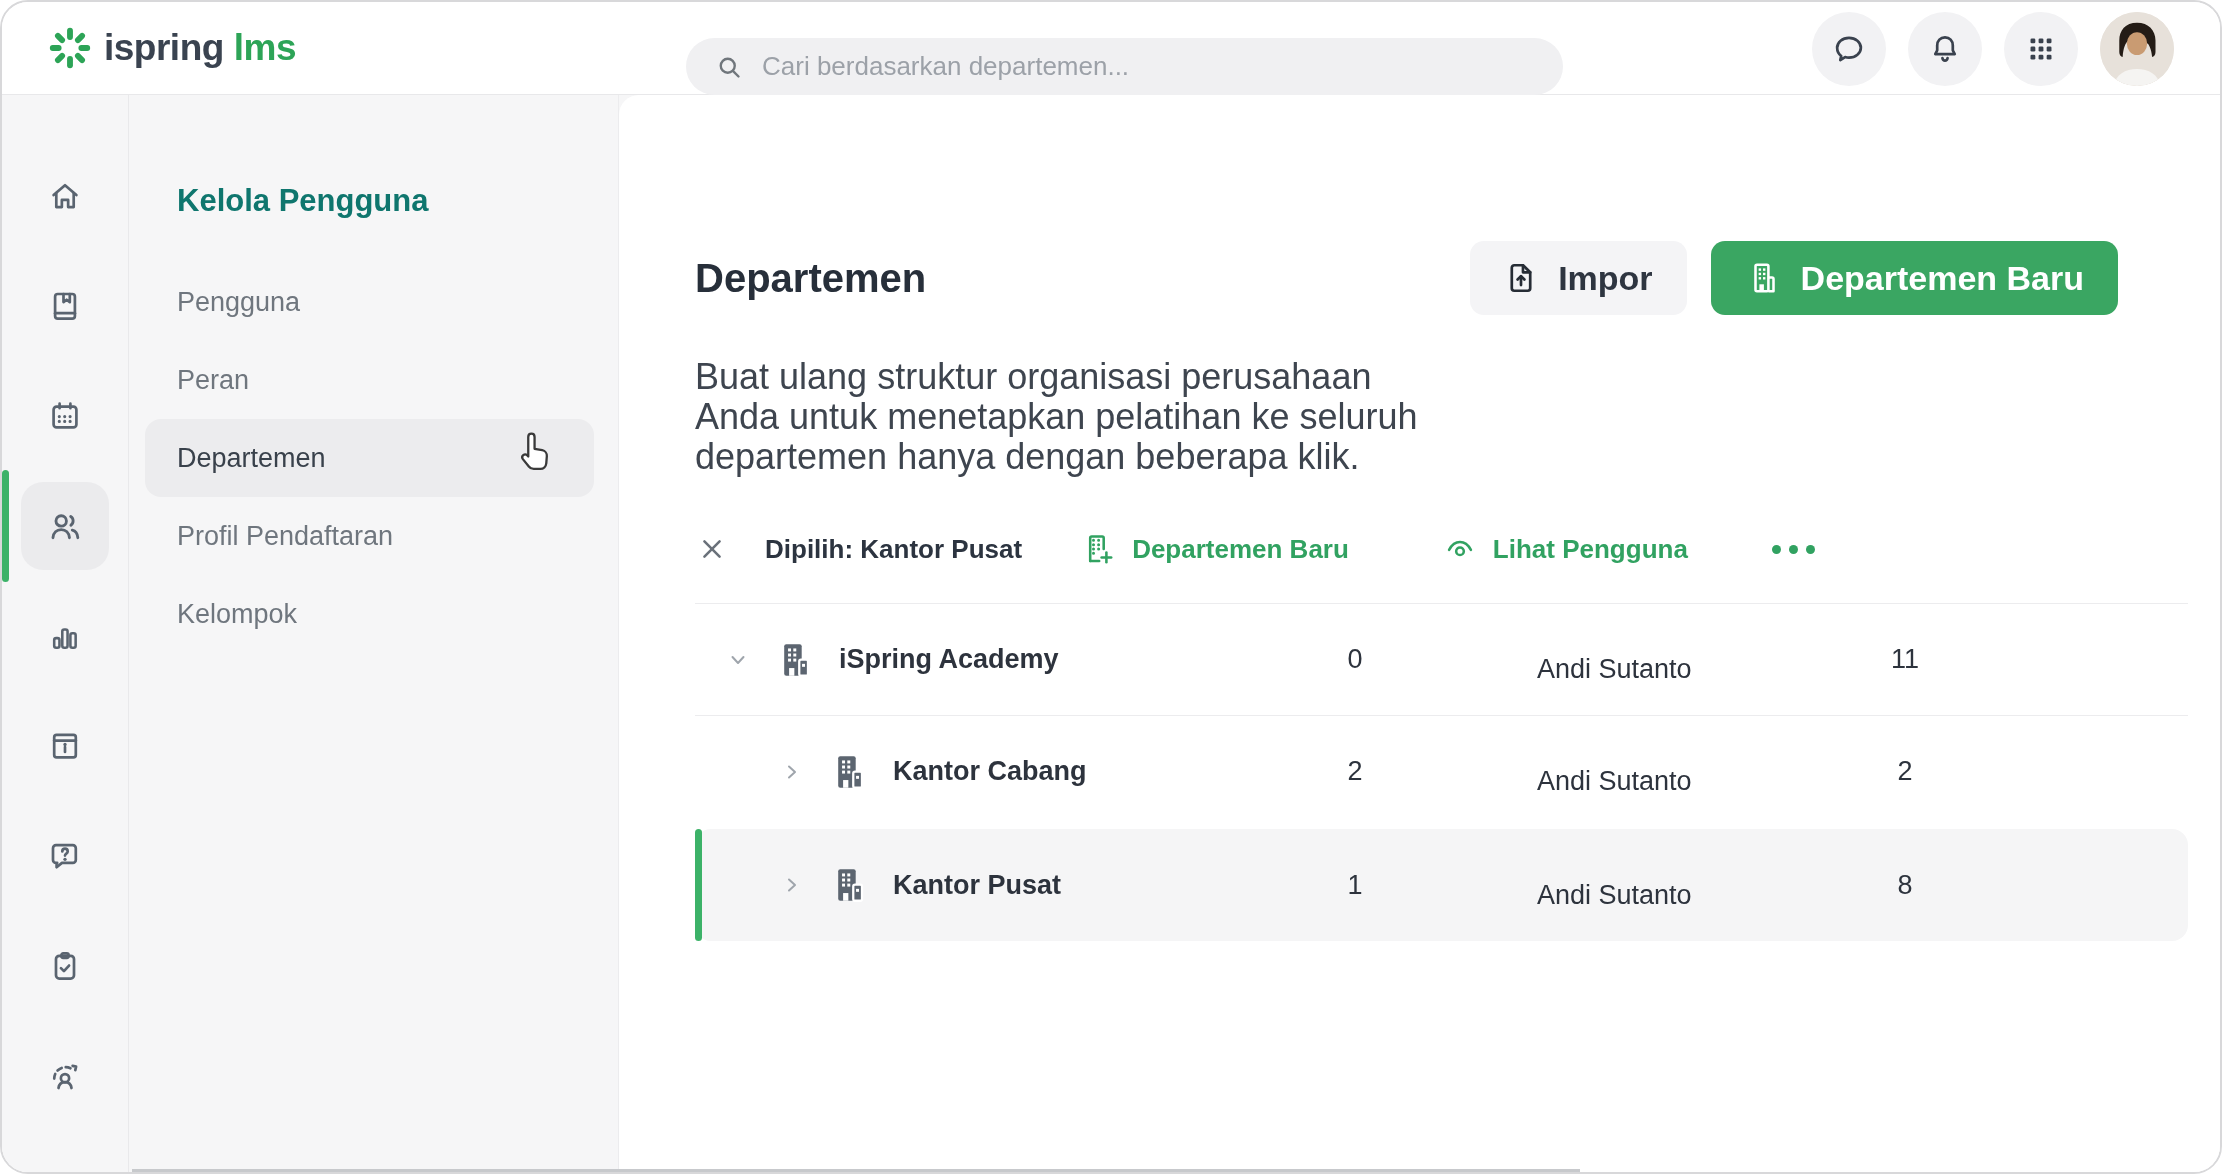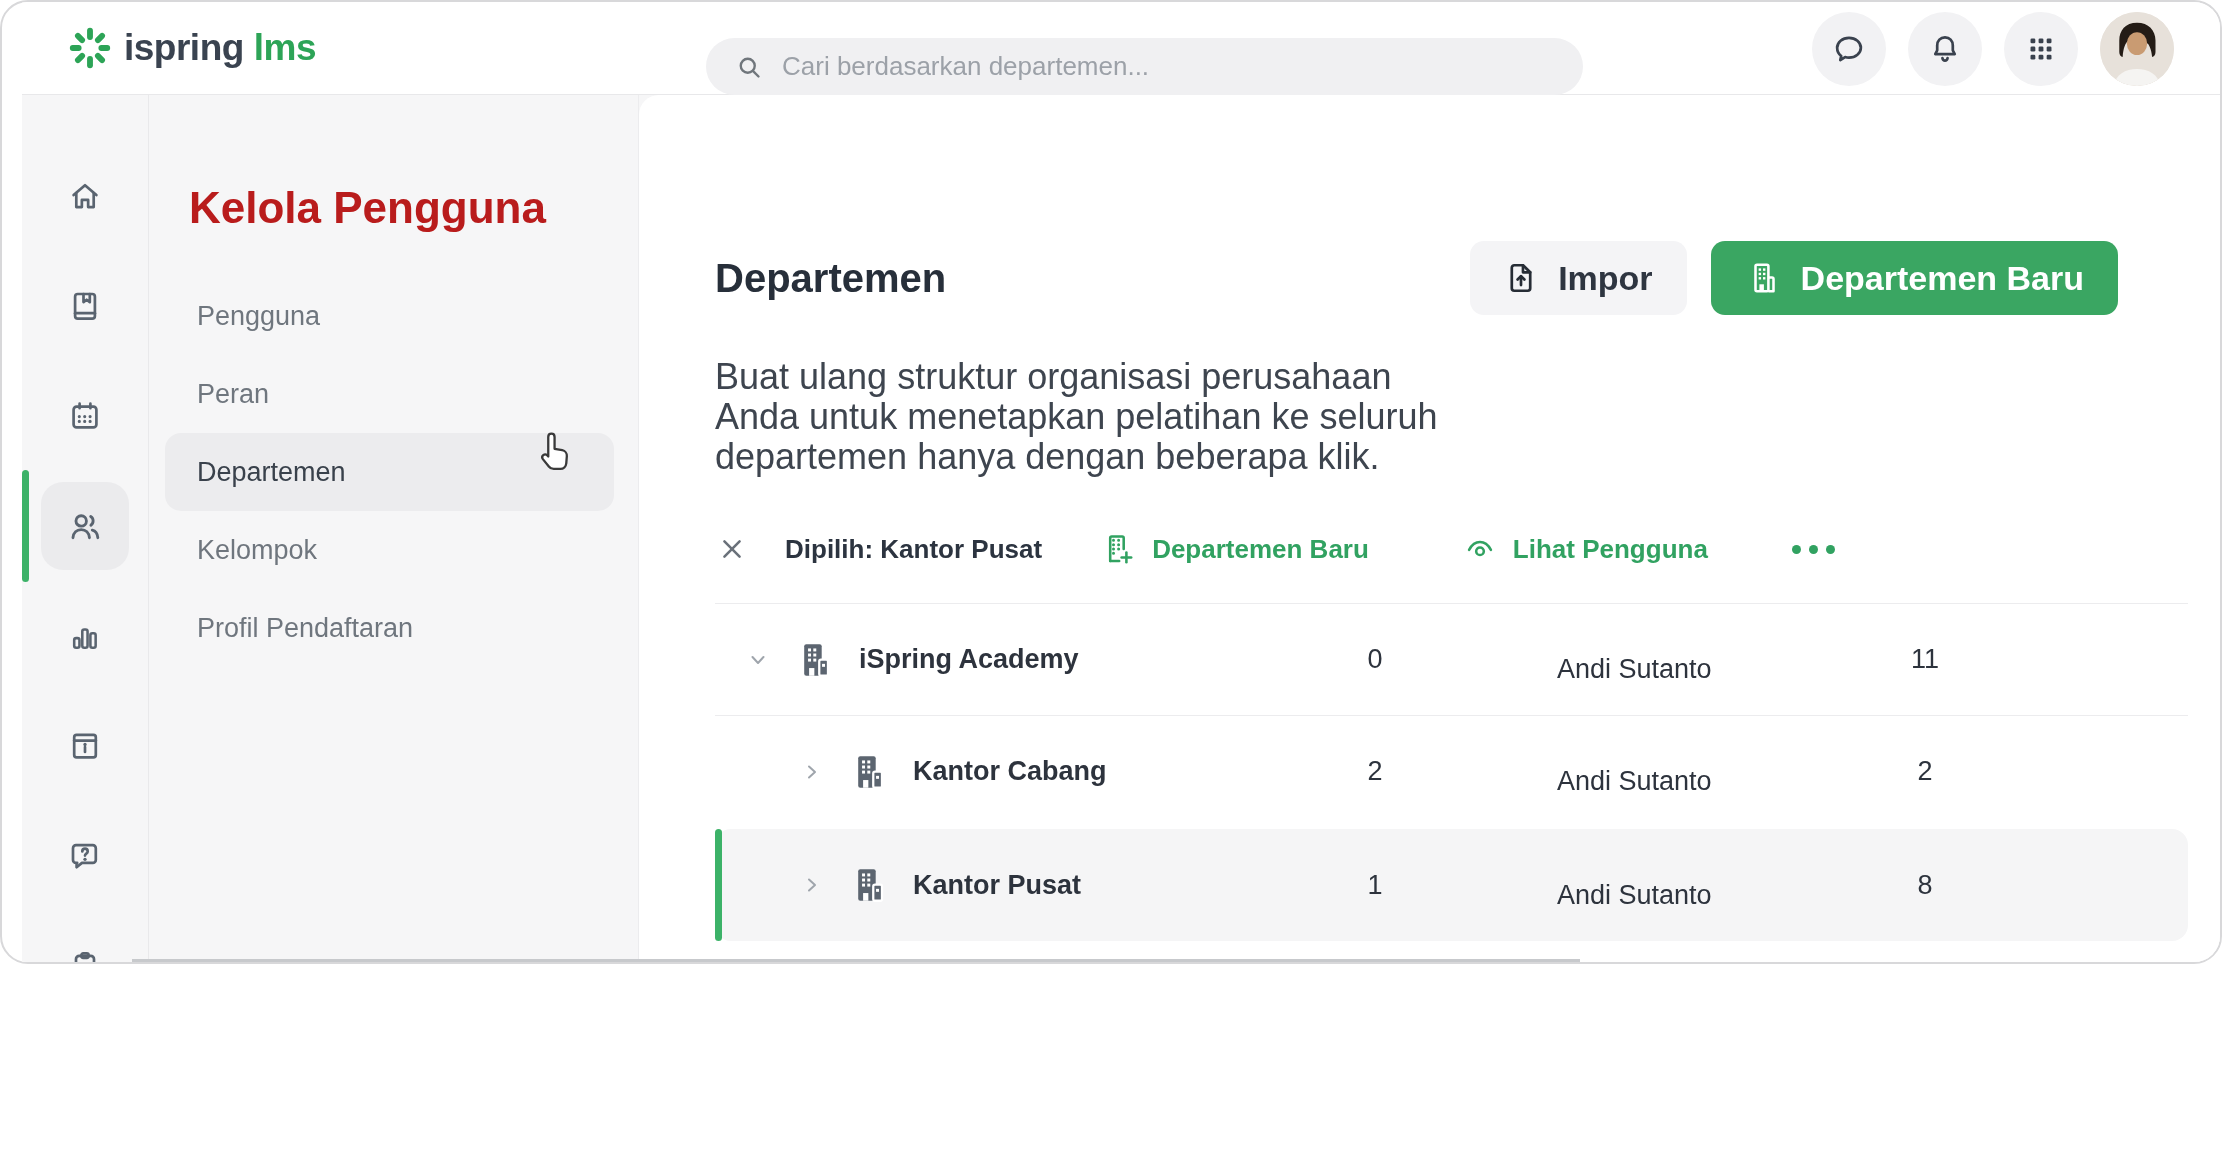--- a/index.html
+++ b/index.html
@@ -1,21 +1,21 @@
 <!DOCTYPE html>
 <html><head>
 <meta charset="utf-8">
 <style>
   * { margin:0; padding:0; box-sizing:border-box; }
   html,body { background:#ffffff; }
   body { font-family:"Liberation Sans", sans-serif; color:#2e3540; }
 
   .window {
-    position:relative; width:2222px; height:964px;
-    border:2px solid #d8d8da; border-radius:28px; overflow:hidden; background:#ffffff;padding-left:20px;
+    position:relative; width:2222px; height:1174px;
+    border:2px solid #d8d8da; border-radius:28px; overflow:hidden; background:#ffffff;
   }
 
   
   .topbar {
     position:relative; height:93px; background:#ffffff;
     border-bottom:1px solid #e8e8ea; display:flex; align-items:center;
   }
   .logo { display:flex; align-items:center; gap:12px; padding-left:46px; }
   .logo-burst { width:44px; height:44px; }
   .logo-text { font-size:37px; font-weight:700; letter-spacing:-0.5px; color:#3a4350; }
@@ -51,21 +51,21 @@
   .rail-item.active::before {
     content:""; position:absolute; left:-19px; top:-12px; width:7px; height:112px;
     background:#3cb268; border-radius:5px;
   }
   .rail-item svg { stroke:#5a6470; }
 
   .sidebar {
     width:490px; background:#f6f6f7; border-right:1px solid #ececee;
     padding:88px 24px 0 16px; position:relative;
   }
-  .sidebar h2 { font-size:44px; font-weight:700; color:#b91c1c; margin-left:24px; margin-bottom:44px; }
+  .sidebar h2 { font-size:31px; font-weight:700; color:#0f766e; margin-left:32px; margin-bottom:44px; }
   .side-item {
     height:78px; display:flex; align-items:center; padding-left:32px;
     font-size:27px; color:#6f767e; border-radius:16px; cursor:pointer;
   }
   .side-item.selected { background:#ececee; color:#39414b; font-weight:500; }
   .cursor-hand { position:absolute; left:382px; top:330px; pointer-events:none; }
 
   .main {
     flex:1; background:#ffffff; border-top-left-radius:20px;
     padding:146px 32px 0 76px; position:relative;
@@ -261,24 +261,24 @@
       <div class="side-item">
           <span>Pengguna</span>
         </div>
       <div class="side-item">
           <span>Peran</span>
         </div>
       <div class="side-item selected">
           <span>Departemen</span>
         </div>
       <div class="side-item">
+          <span>Profil Pendaftaran</span>
+        </div>
+      <div class="side-item">
           <span>Kelompok</span>
-        </div>
-      <div class="side-item">
-          <span>Profil Pendaftaran</span>
         </div>
 
       <svg class="cursor-hand" width="46" height="56" viewBox="0 0 24 28">
         <path d="M9 14.6V5.6c0-1 .75-1.7 1.65-1.7s1.65.7 1.65 1.7v6.2l4 .75c1.5.3 2.5 1.6 2.4 3.1l-.3 3.8c-.15 1.6-1.45 2.85-3.05 2.85h-3.5c-1 0-1.95-.45-2.55-1.25l-3.1-3.85c-.5-.65-.4-1.55.2-2.05.6-.5 1.45-.5 2 .05l.6.6z" fill="#ffffff" stroke="#3a3a3a" stroke-width="1.2" stroke-linejoin="round"></path>
       </svg>
     </aside>
 
     <main class="main">
 
       <div class="main-header">

